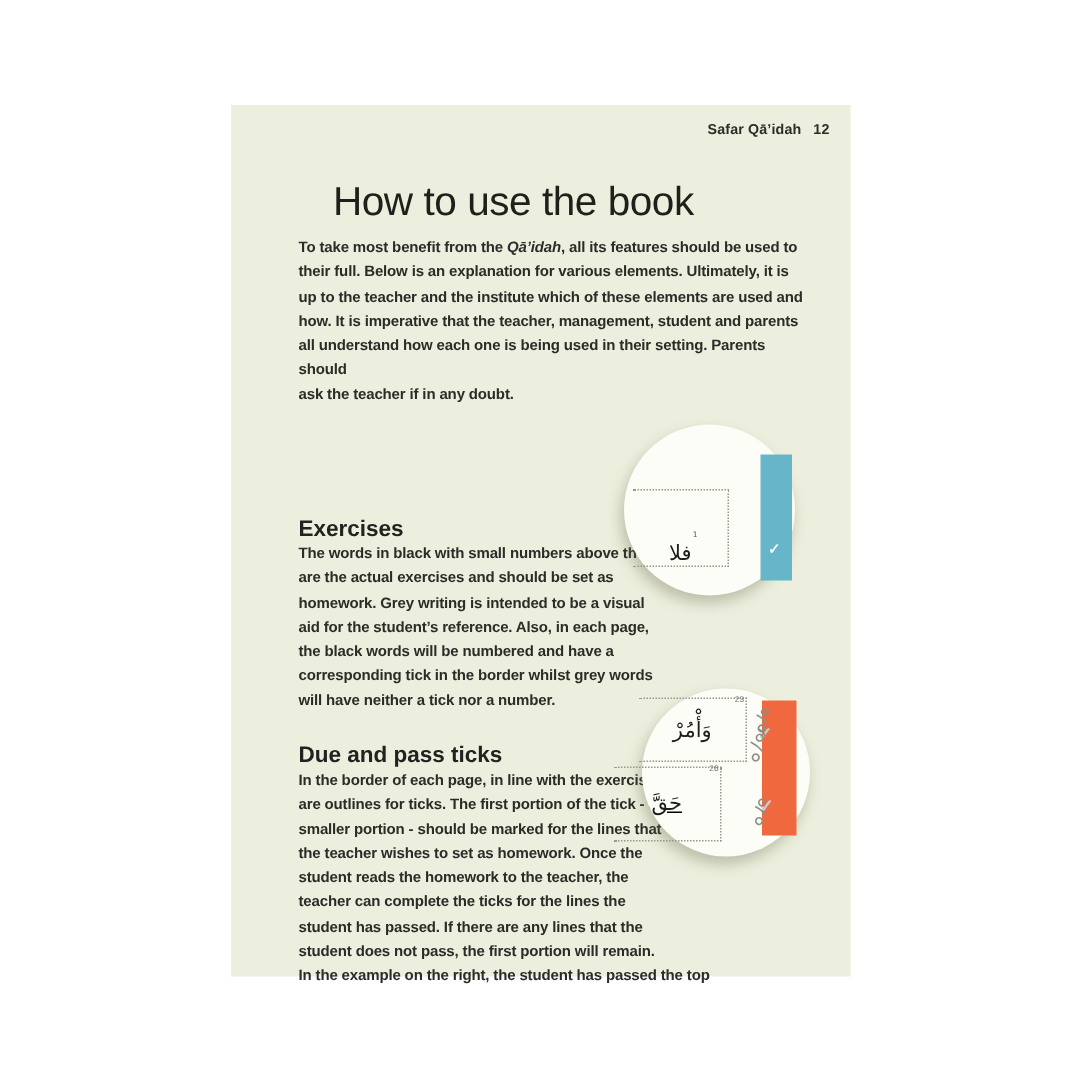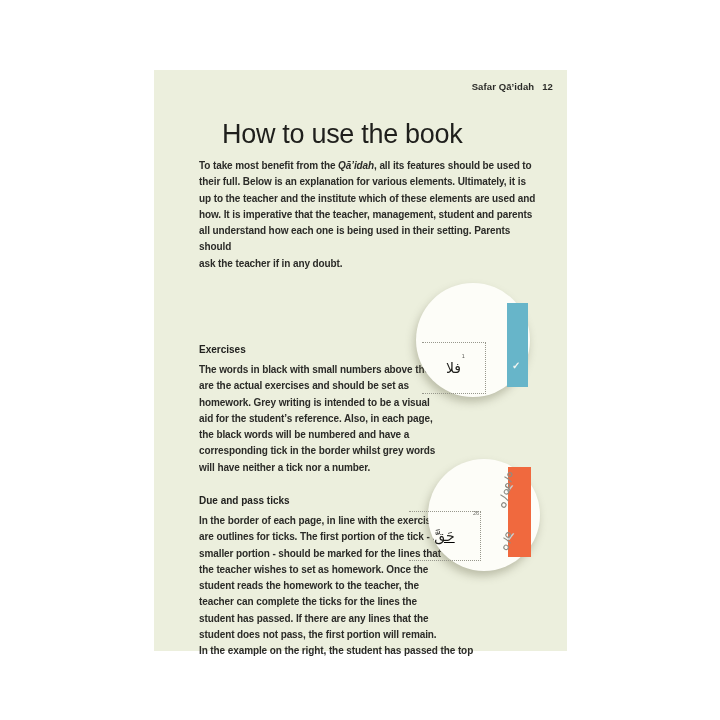--- a/index.html
+++ b/index.html
@@ -4,33 +4,33 @@
 <style>
   html,body{margin:0;padding:0;}
   body{width:720px;height:720px;background:#ffffff;font-family:"Liberation Sans",sans-serif;}
   .canvas{position:relative;width:720px;height:720px;background:#ffffff;overflow:hidden;padding-left:39px;}
   .page{position:absolute;left:154px;top:70px;width:413px;height:581px;background:#ecefdd;}
   .header{position:absolute;top:11px;right:14px;font-size:9.5px;font-weight:bold;color:#2b2b28;letter-spacing:0.1px;}
   .header .pagenum{margin-left:8px;}
   .title{position:absolute;left:44px;top:31px;font-size:27px;font-weight:400;color:#1f1f1c;letter-spacing:-0.3px;margin-left:24px;}
   .bodytext{position:absolute;color:#2b2b28;font-size:10px;letter-spacing:-0.1px;line-height:16.3px;white-space:pre-line;margin:0;font-weight:bold;}
   .intro{left:45px;top:88px;width:345px;}
-  .sec-heading{position:absolute;left:45px;font-size:10px;font-weight:bold;color:#222220;margin:0;}
+  .sec-heading{position:absolute;left:45px;font-size:15px;font-weight:bold;color:#222220;margin:0;}
   .ex-heading{top:274px;}
   .ex-body{left:45px;top:292px;width:250px;}
   .due-heading{top:425px;}
   .due-body{left:45px;top:443px;width:280px;}
 
   .circle{position:absolute;border-radius:50%;background:#fdfdf8;box-shadow:-2px 5px 9px rgba(110,110,85,0.38);z-index:1;}
   .circle1{left:262px;top:213px;width:114px;height:114px;}
   .circle2{left:274px;top:389px;width:112px;height:112px;}
 
   .dotbox{position:absolute;border-top:1px dotted #97978c;border-right:1px dotted #97978c;border-bottom:1px dotted #97978c;z-index:3;display:flex;align-items:center;justify-content:center;}
   .c1-box1{left:274px;top:223px;width:54px;height:44px;}
-  .c1-box2{left:268px;top:272px;width:63px;height:50px;}
+  .c1-box2{left:268px;top:256px;width:63px;height:50px;align-items:flex-end;}
   .c2-box1{left:272px;top:395px;width:71px;height:41px;}
   .c2-box2{left:255px;top:441px;width:71px;height:48px;text-decoration:underline;}
 
   .arabic{direction:rtl;font-family:"DejaVu Sans",sans-serif;}
   .grey-word{color:#a3a299;font-size:14px;letter-spacing:3px;}
   .black-word{color:#1d1d1a;font-size:14px;position:relative;}
   .word-sup{position:absolute;top:-7px;right:-4px;font-size:5px;color:#55554f;letter-spacing:0;}
   .box-num{position:absolute;top:-2px;right:1px;font-size:5.5px;color:#6d6d66;z-index:4;}
 
   .vbar{position:absolute;z-index:2;}
@@ -88,20 +88,24 @@
     <div class="dotbox c1-box2">
       <span class="arabic black-word"><span>فلا</span><span class="word-sup">1</span></span>
     </div>
 
     <div class="vbar bar-teal">
       <span class="bar-tick tick-white">✓</span>
     </div>
 
     <div class="circle circle2"></div>
 
+    <div class="dotbox c2-box1">
+      <span class="box-num">23</span>
+      <span class="arabic black-word">وَأْمُرْ</span>
+    </div>
     <div class="dotbox c2-box2">
       <span class="box-num">26</span>
       <span class="arabic black-word">حَقَّ</span>
     </div>
 
     <span class="scribble" style="left:344px;top:398px;">
       <svg width="22" height="22" viewBox="0 0 22 22">
           <g fill="none" stroke="#8d8d85" stroke-width="1.1" transform="rotate(-52 11 11)">
             <circle cx="5" cy="14" r="2"></circle>
             <path d="M10,15 q1,-5 0,-9"></path>

